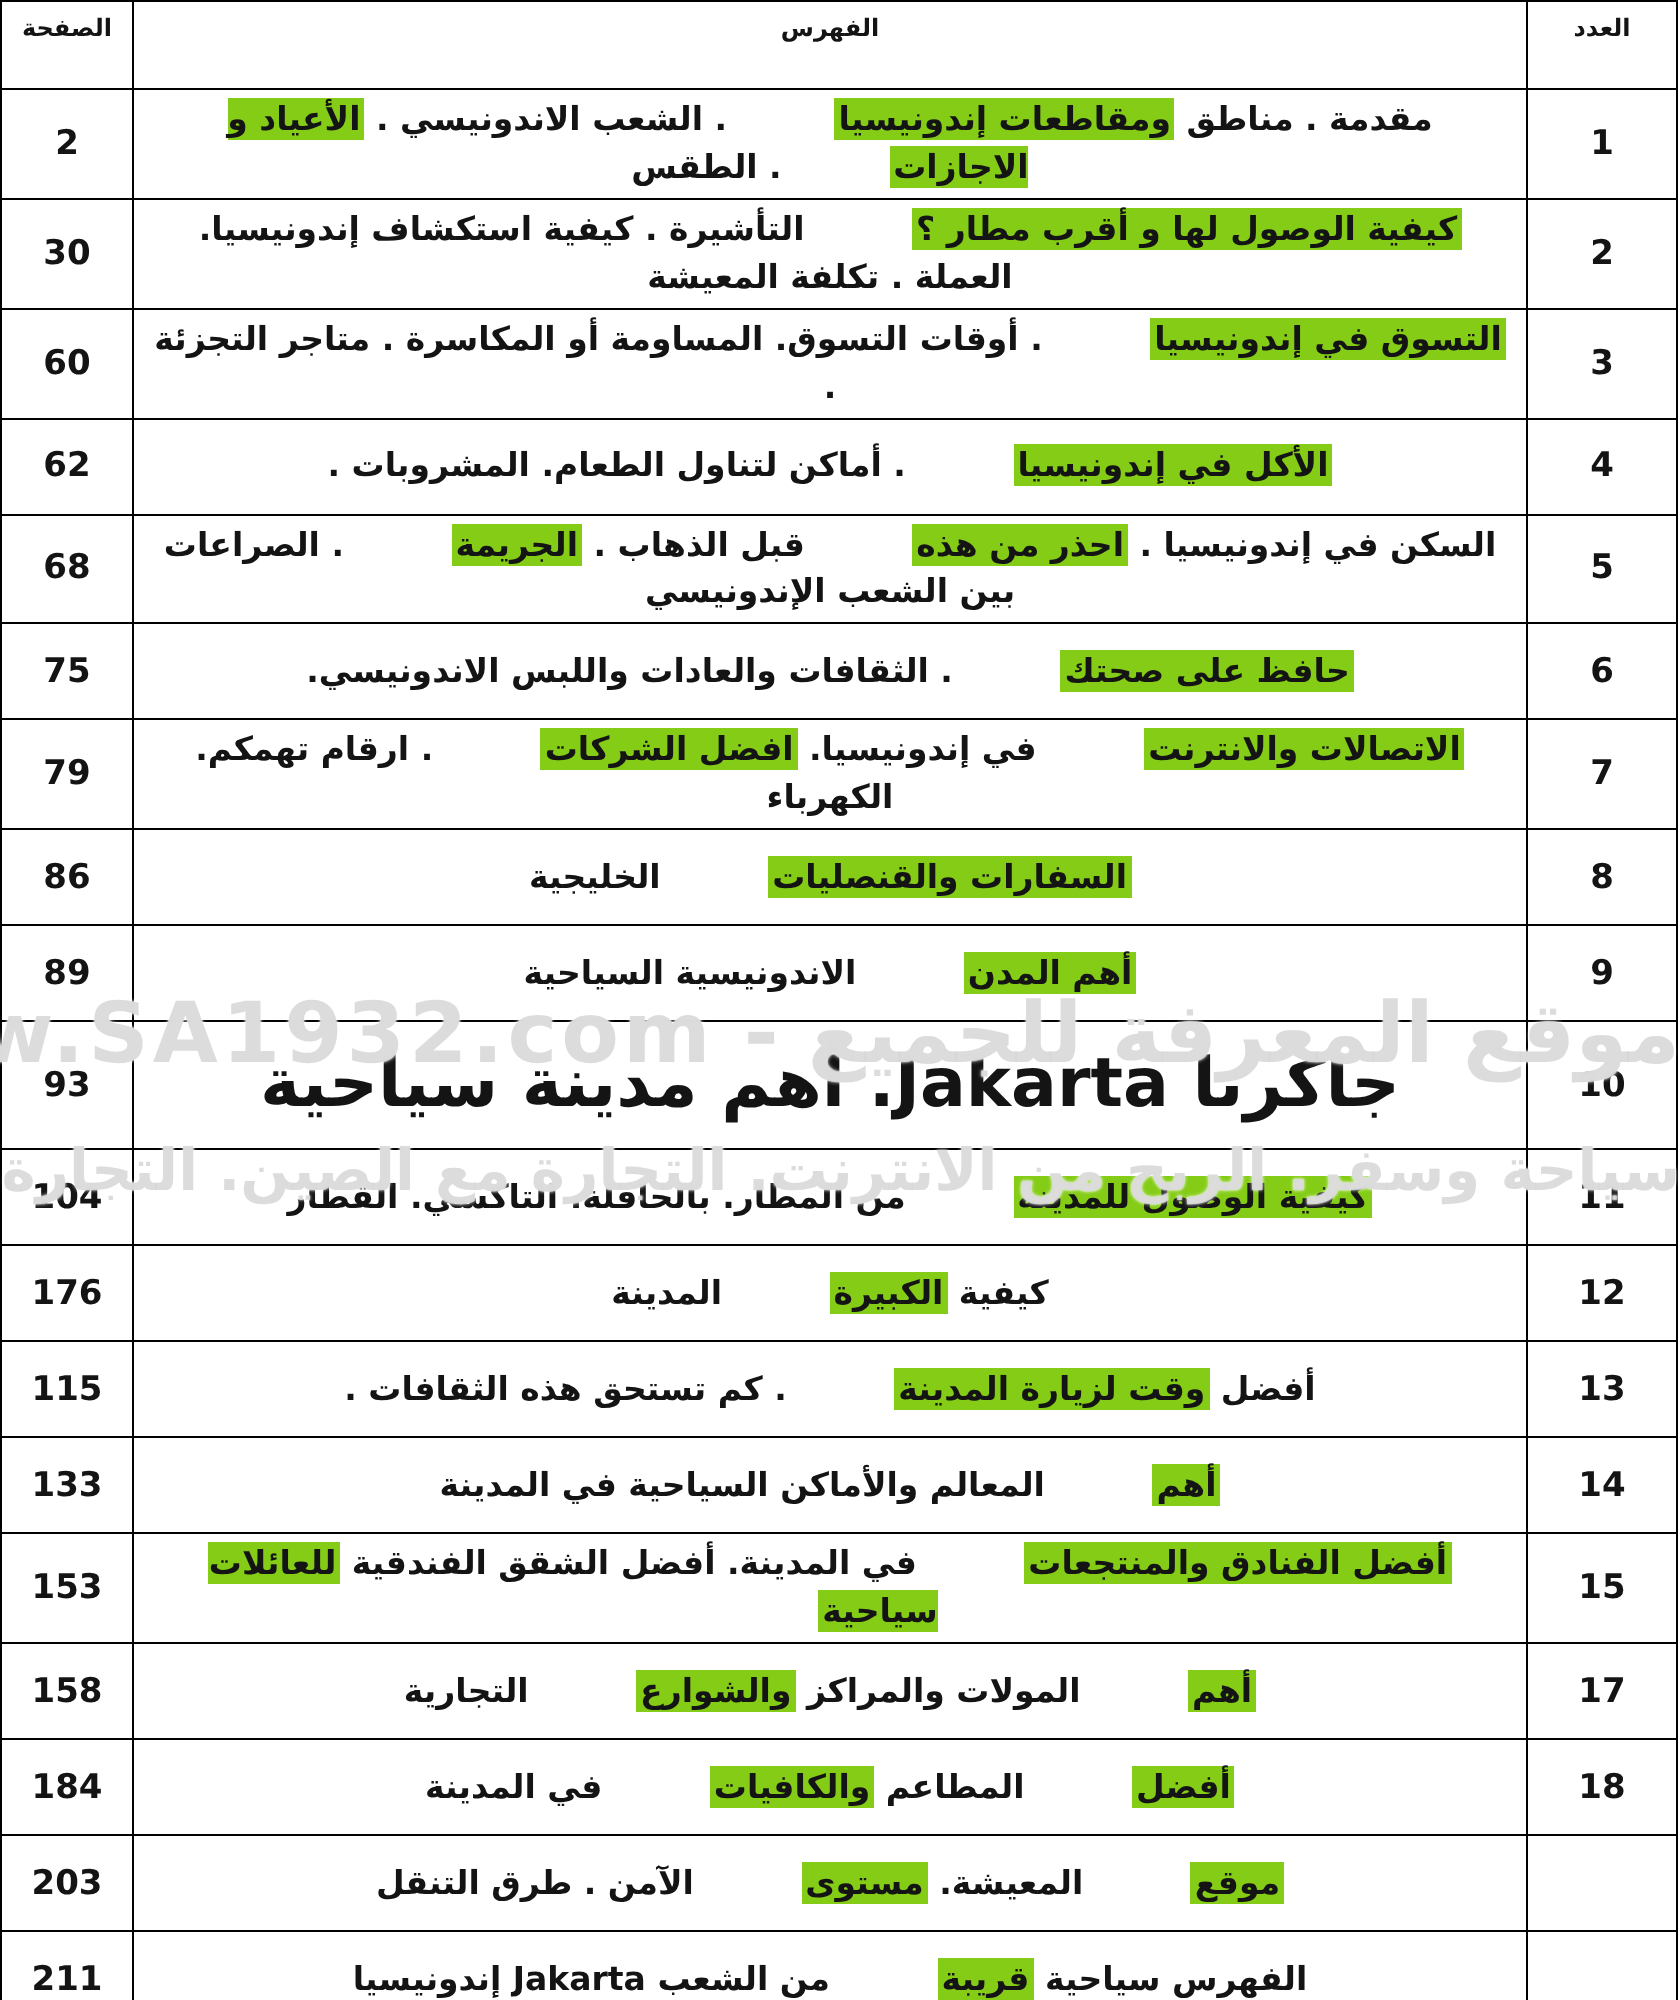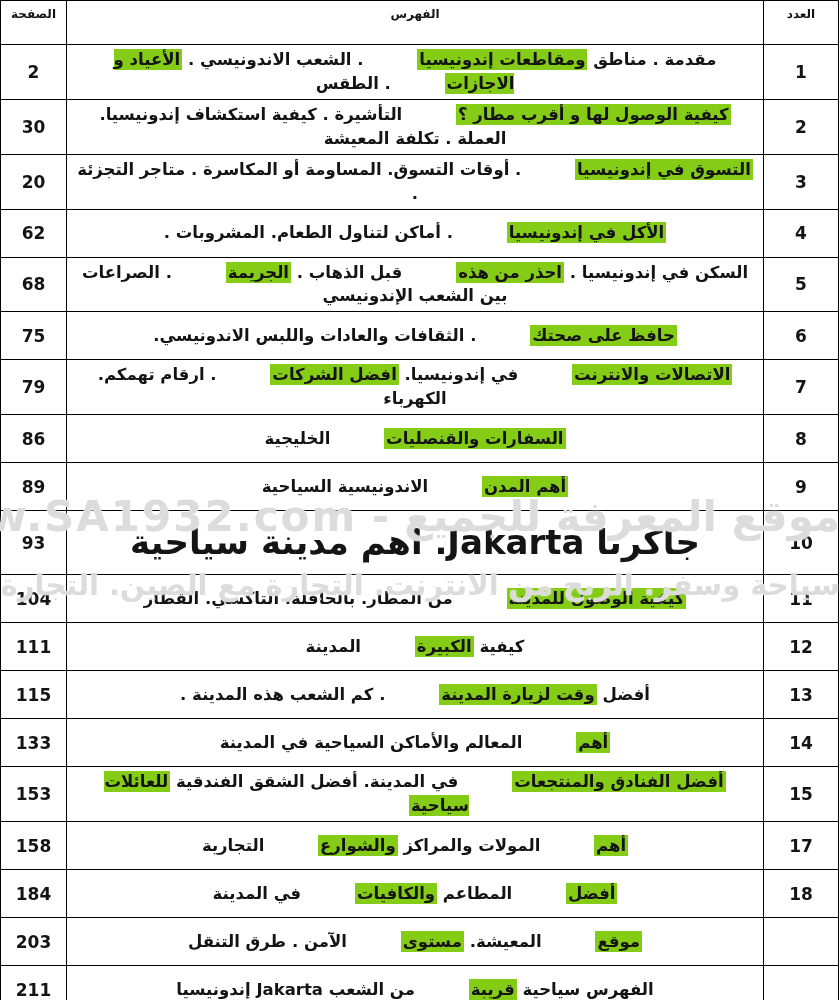--- a/index.html
+++ b/index.html
@@ -63,21 +63,21 @@
           <td class="pg">2</td>
         </tr>
         <tr>
           <td class="num">2</td>
           <td class="content"><span class="hl">كيفية الوصول لها و أقرب مطار ؟</span><span> التأشيرة . كيفية استكشاف إندونيسيا. العملة . تكلفة المعيشة</span></td>
           <td class="pg">30</td>
         </tr>
         <tr>
           <td class="num">3</td>
           <td class="content"><span class="hl">التسوق في إندونيسيا</span><span> . أوقات التسوق. المساومة أو المكاسرة . متاجر التجزئة .</span></td>
-          <td class="pg">20</td>
+          <td class="pg">60</td>
         </tr>
         <tr>
           <td class="num">4</td>
           <td class="content"><span class="hl">الأكل في إندونيسيا</span><span> . أماكن لتناول الطعام. المشروبات .</span></td>
           <td class="pg">62</td>
         </tr>
         <tr>
           <td class="num">5</td>
           <td class="content"><span>السكن في إندونيسيا . </span><span class="hl">احذر من هذه</span><span> قبل الذهاب . </span><span class="hl">الجريمة</span><span> . الصراعات بين الشعب الإندونيسي</span></td>
           <td class="pg">68</td>
@@ -108,25 +108,25 @@
           <td class="pg">93</td>
         </tr>
         <tr>
           <td class="num">11</td>
           <td class="content"><span class="hl">كيفية الوصول للمدينة</span><span> من المطار. بالحافلة. التاكسي. القطار</span></td>
           <td class="pg">104</td>
         </tr>
         <tr>
           <td class="num">12</td>
           <td class="content"><span>كيفية </span><span class="hl">الكبيرة</span><span> المدينة</span></td>
-          <td class="pg">111</td>
+          <td class="pg">176</td>
         </tr>
         <tr>
           <td class="num">13</td>
-          <td class="content"><span>أفضل </span><span class="hl">وقت لزيارة المدينة</span><span> . كم الشعب هذه المدينة .</span></td>
+          <td class="content"><span>أفضل </span><span class="hl">وقت لزيارة المدينة</span><span> . كم تستحق هذه الثقافات .</span></td>
           <td class="pg">115</td>
         </tr>
         <tr>
           <td class="num">14</td>
           <td class="content"><span class="hl">أهم</span><span> المعالم والأماكن السياحية في المدينة</span></td>
           <td class="pg">133</td>
         </tr>
         <tr>
           <td class="num">15</td>
           <td class="content"><span class="hl">أفضل الفنادق والمنتجعات</span><span> في المدينة. أفضل الشقق الفندقية </span><span class="hl">للعائلات سياحية</span></td>

